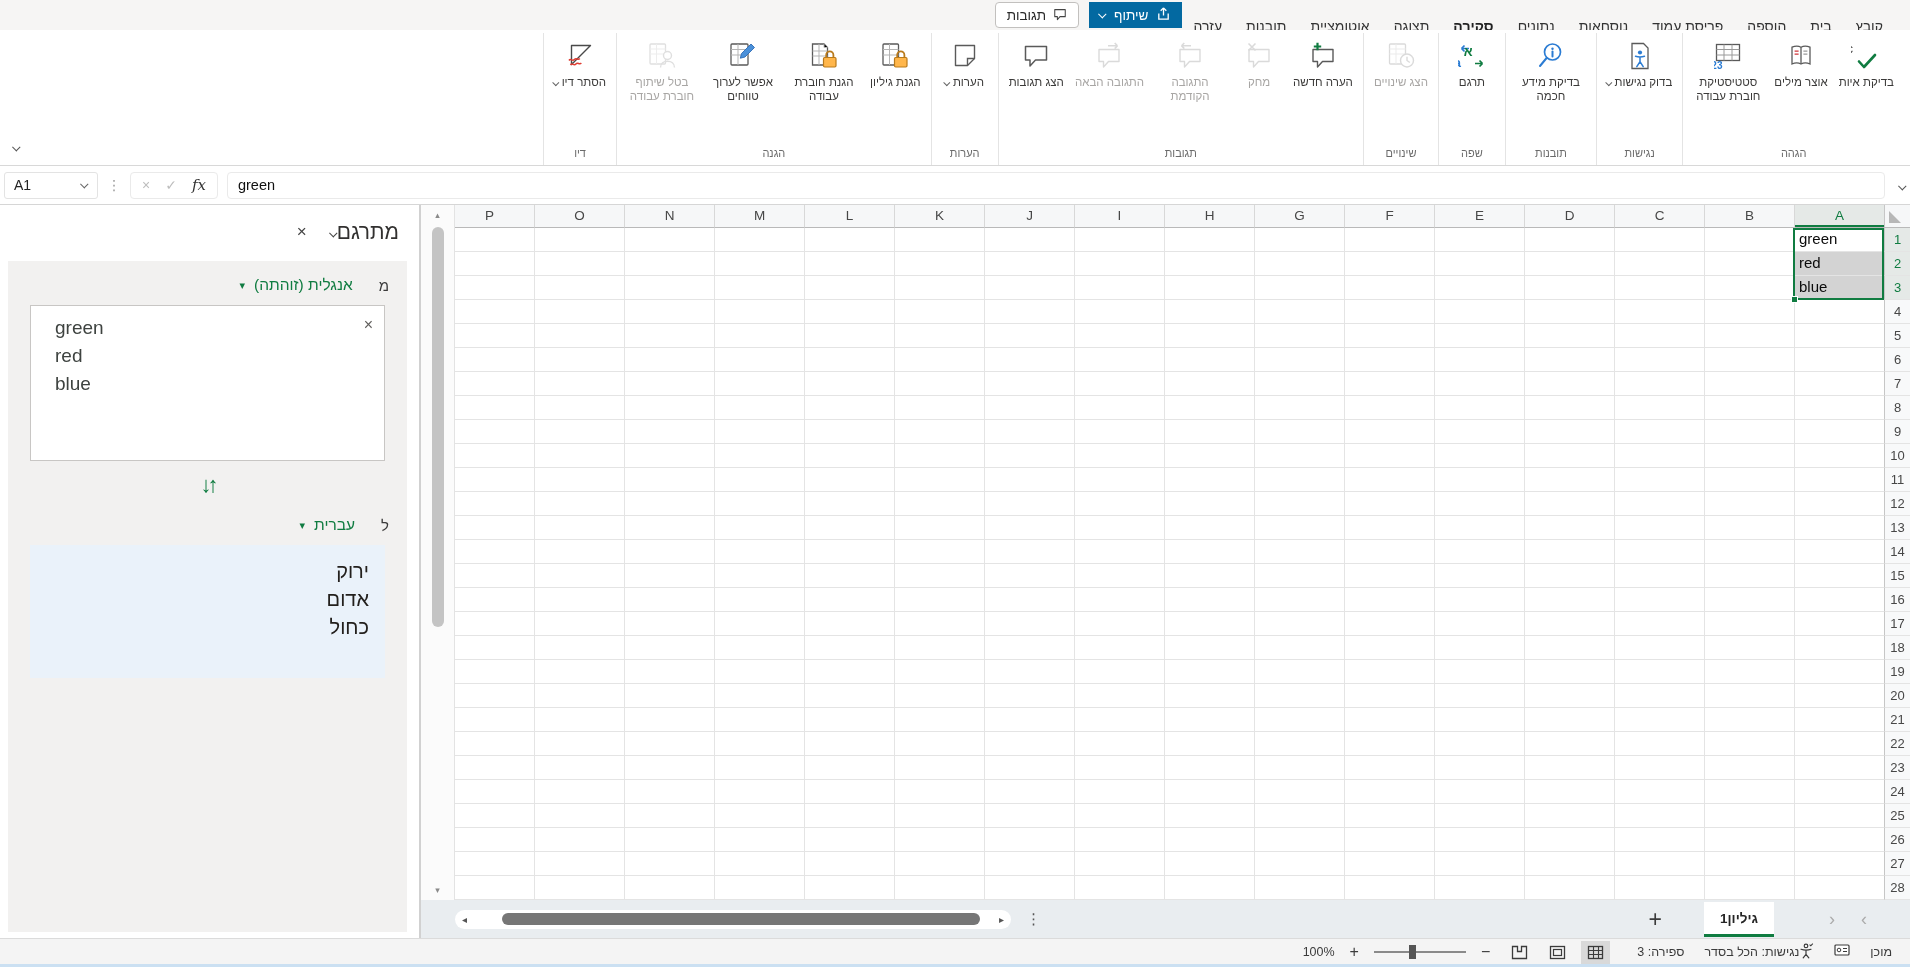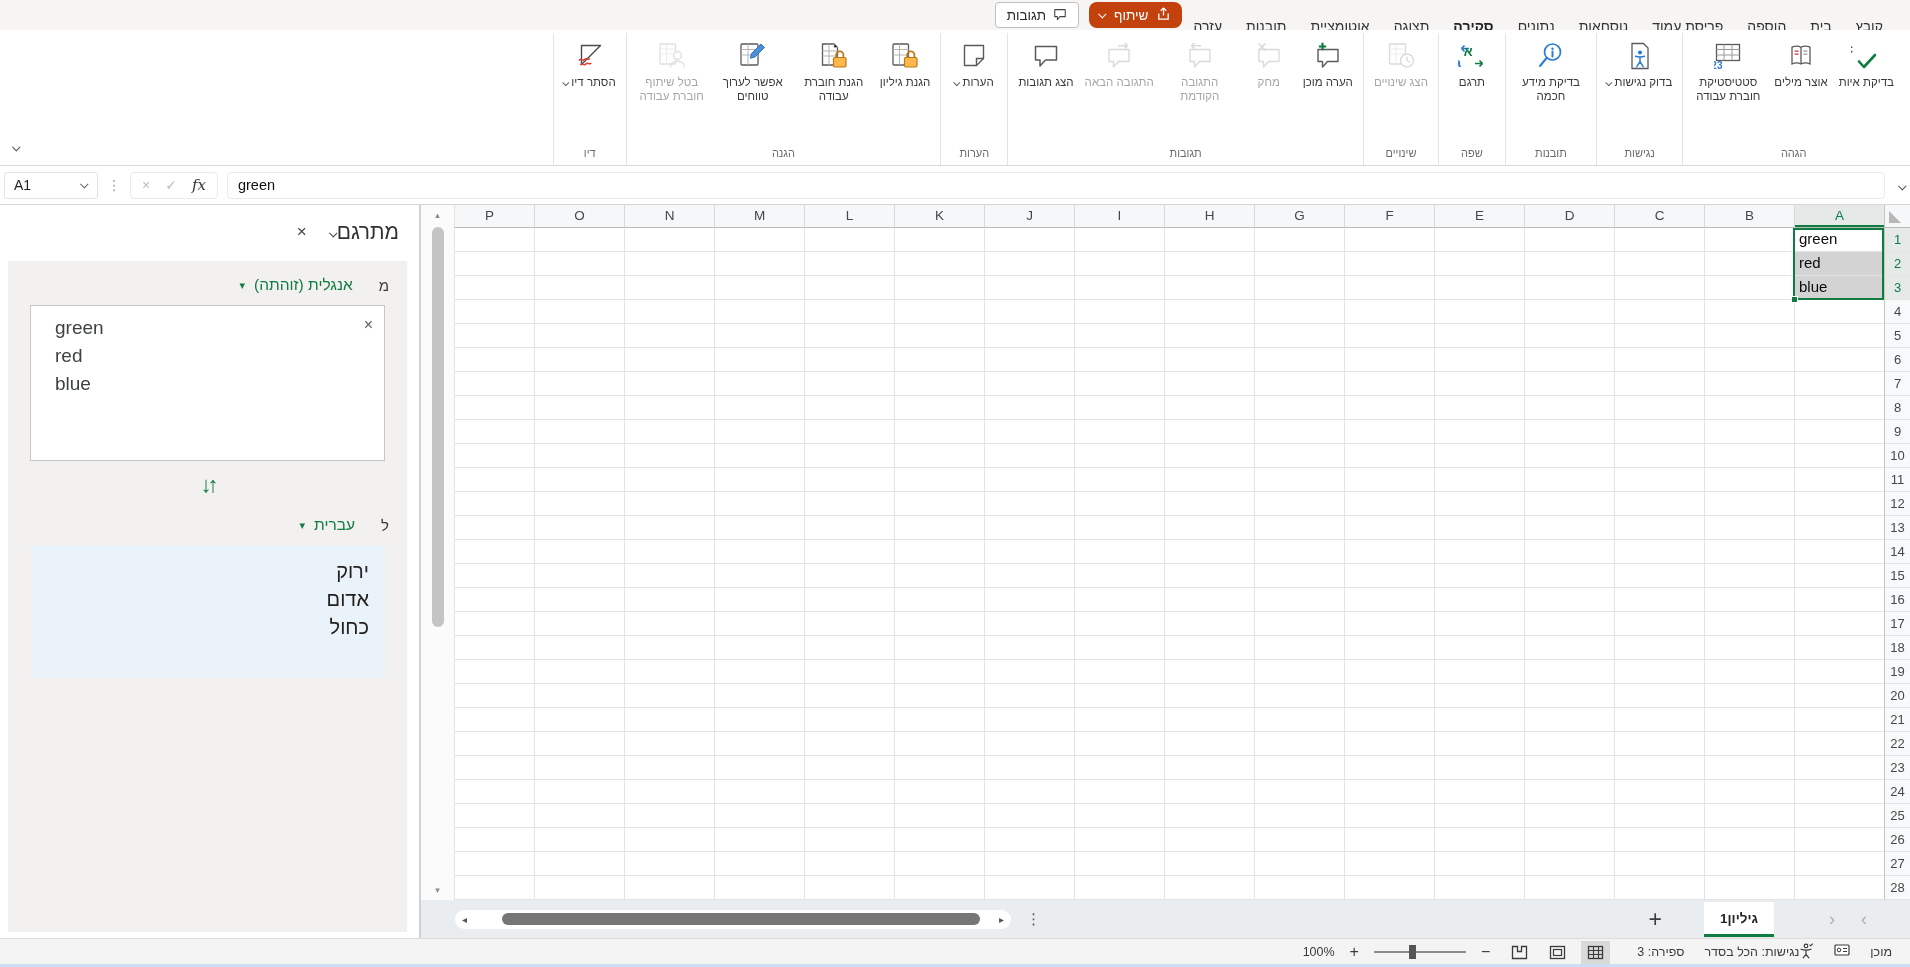--- a/index.html
+++ b/index.html
@@ -9,22 +9,22 @@
 
   
   #topbar { position:absolute; top:0; left:0; right:0; height:30px; background:#F6F5F4;
             display:flex; align-items:center; direction:rtl; padding:0 16px 0 10px; }
   #tabs { display:flex; align-items:center; gap:2px; }
   .tab { padding:4px 11px 7px; font-size:14px; color:#333; white-space:nowrap; cursor:default;margin-top:24px; }
   .tab.active { font-weight:bold; box-shadow:inset 0 -3px 0 #107C41; color:#222; }
   .tb-left { margin-inline-start:auto; display:flex; direction:ltr; gap:10px; align-items:center; }
   .btn-comments { display:flex; align-items:center; gap:7px; background:#fff; border:1px solid #C2C0BE;
                   border-radius:4px; height:26px; padding:0 11px; font-size:13.5px; color:#2b2b2b; }
-  .btn-share { display:flex; align-items:center; gap:8px; background:#c2410c; color:#fff;
-               border-radius:8px; height:26px; padding:0 11px; font-size:13.5px; border:none; }
+  .btn-share { display:flex; align-items:center; gap:8px; background:#0369a1; color:#fff;
+               border-radius:0; height:26px; padding:0 11px; font-size:13.5px; border:none; }
   .caret { width:6px; height:6px; border-left:1.4px solid currentColor; border-bottom:1.4px solid currentColor;
            transform:rotate(-45deg) translateY(-1px); display:inline-block; }
 
   
   #ribbon { position:absolute; top:30px; left:0; right:0; height:136px; background:#fff; border-bottom:1px solid #D8D8D8; }
   #ribbon-groups { position:absolute; inset:0; display:flex; direction:rtl; align-items:stretch; padding:3px 6px 0 46px; }
   .rgroup { display:flex; flex-direction:column; padding:2px 5px 0; border-left:1px solid #E4E4E4; }
   .rbtns { flex:1; display:flex; align-items:flex-start; gap:1px; }
   .rbtn { display:flex; flex-direction:column; align-items:center; min-width:56px; max-width:80px;
           padding:6px 5px 2px; font-size:11.5px; line-height:13.5px; color:#3b3a39; text-align:center;
@@ -270,21 +270,21 @@
         </div>
         <div class="rgroup">
           <div class="rbtns">
             <div class="rbtn">
               <span class="ricon">
                 <svg width="28" height="28" viewBox="0 0 28 28">
                   <path d="M4 7.5h20v12H13.5l-5 5.5v-5.5H4z" fill="#fff" stroke="#5a5a5a" stroke-width="1.4" stroke-linejoin="round"></path>
                   <path d="M8.5 0.8v7.4M4.8 4.5h7.4" stroke="#107C41" stroke-width="2.2"></path>
                 </svg>
               </span>
-              <span class="rlabel">הערה מוכן</span>
+              <span class="rlabel">הערה חדשה</span>
             </div>
             <div class="rbtn disabled">
               <span class="ricon">
                 <svg width="28" height="28" viewBox="0 0 28 28">
                   <path d="M4 7.5h20v12H13.5l-5 5.5v-5.5H4z" fill="#fff" stroke="#bdbdbd" stroke-width="1.4" stroke-linejoin="round"></path>
                   <path d="M3.5 1.5l7 7M10.5 1.5l-7 7" stroke="#bdbdbd" stroke-width="1.6"></path>
                 </svg>
               </span>
               <span class="rlabel">מחק</span>
             </div>

